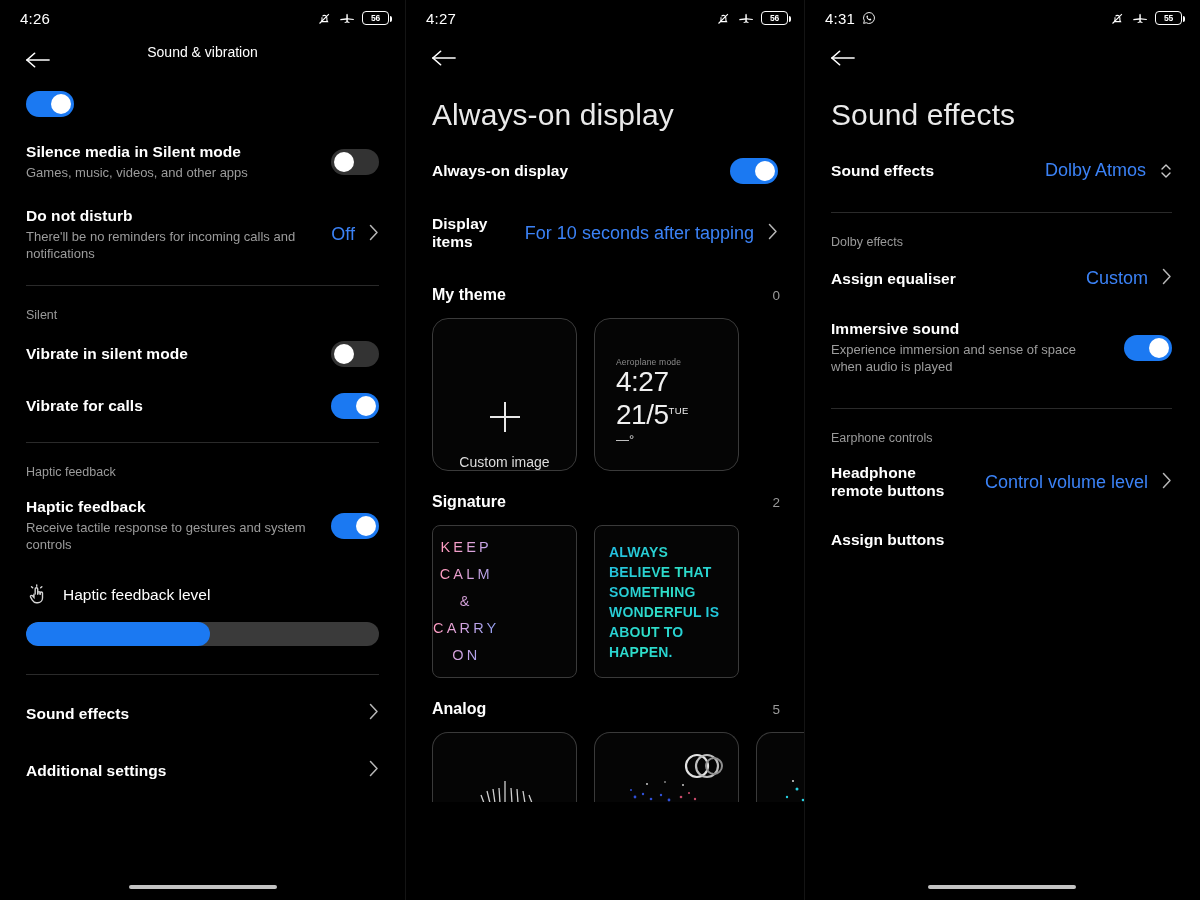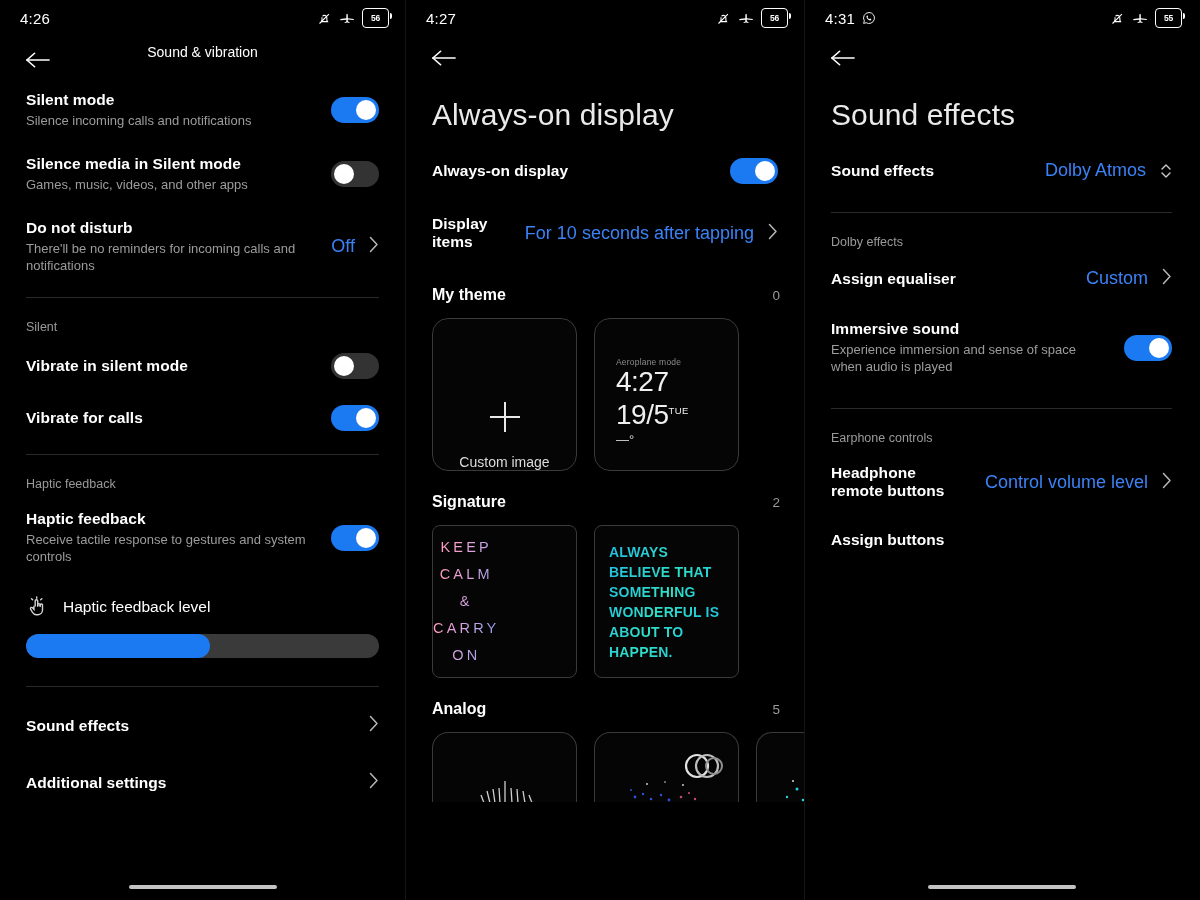--- a/index.html
+++ b/index.html
@@ -19,21 +19,21 @@
   .statusbar {
     height:36px; display:flex; align-items:center;
     padding:0 16px 0 20px; color:#fff;
   }
   .sb-time { font-size:15px; font-weight:500; letter-spacing:.2px; }
   .sb-left { display:flex; align-items:center; gap:7px; }
   .sb-spacer { flex:1; }
   .sb-icons { display:flex; align-items:center; gap:7px; }
   .ico { display:inline-block; line-height:0; }
   .batt {
-    position:relative; width:27px; height:20px;
+    position:relative; width:27px; height:14px;
     border:1.4px solid #fff; border-radius:4px;
     display:flex; align-items:center; justify-content:center;
   }
   .batt:after {
     content:""; position:absolute; right:-4px; top:4px;
     width:2.4px; height:6px; background:#fff; border-radius:0 2px 2px 0;
   }
   .batt span { font-size:8.5px; font-weight:700; color:#fff; letter-spacing:-.2px; }
 
   
@@ -193,24 +193,20 @@
         <svg width="27" height="20" viewBox="0 0 28 20" fill="none" stroke="#fff" stroke-width="1.7" stroke-linecap="round" stroke-linejoin="round">
           <line x1="3" y1="10" x2="26" y2="10"></line>
             <polyline points="11,3 3,10 11,17"></polyline>
         </svg>
       </span>
     </div>
 
     <div class="title-center">Sound &amp; vibration</div>
 
     <div class="row">
-      <div class="row-txt">
-        <div class="row-title">Silent mode</div>
-        <div class="row-sub">Silence incoming calls and notifications</div>
-      </div>
       <div class="toggle on">
           <div class="knob"></div>
         </div>
     </div>
 
     <div class="row">
       <div class="row-txt">
         <div class="row-title">Silence media in Silent mode</div>
         <div class="row-sub">Games, music, videos, and other apps</div>
       </div>
@@ -371,21 +367,21 @@
     </div>
     <div class="cards">
       <div class="card custom">
         <div class="plus"></div>
         <div class="cap">Custom image</div>
       </div>
       <div class="card clockcard">
         <div class="aero">Aeroplane mode</div>
         <div class="t">4:27</div>
         <div class="d">
-          <span>19/5</span><sup>TUE</sup>
+          <span>21/5</span><sup>TUE</sup>
         </div>
         <div class="temp">—°</div>
       </div>
     </div>
 
     <div class="sec-head">
       <span class="h">Signature</span>
       <span class="c">2</span>
     </div>
     <div class="cards">

